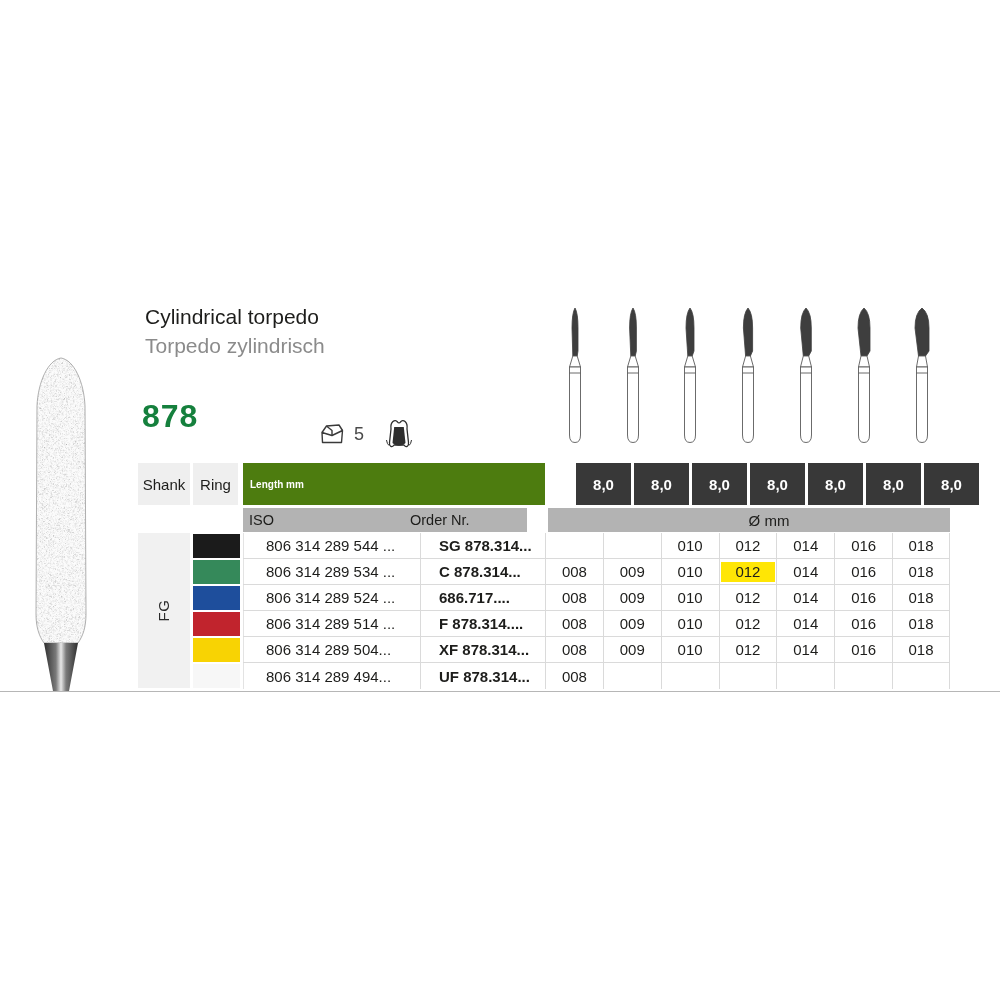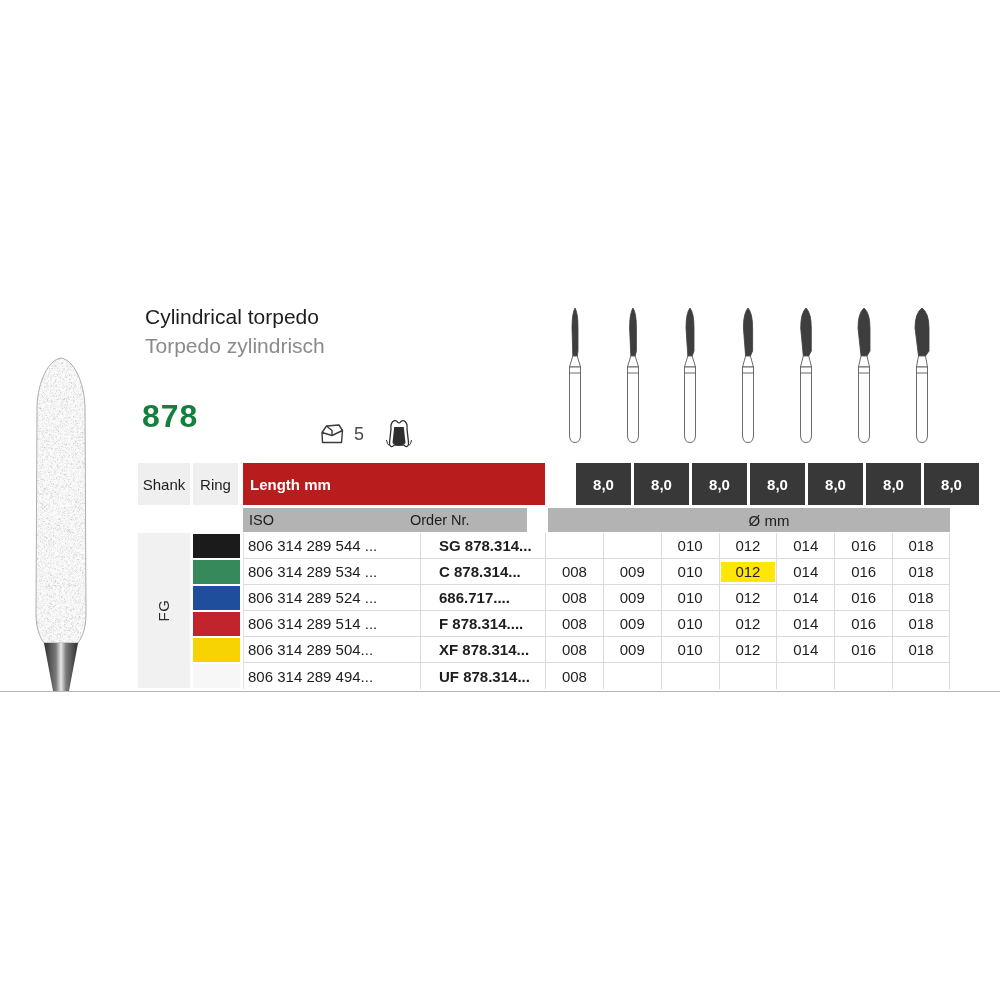--- a/index.html
+++ b/index.html
@@ -16,39 +16,39 @@
   .fig-number{position:absolute;left:142px;top:398px;font-size:32px;font-weight:700;letter-spacing:1px;color:#15803d;}
   .pack{position:absolute;left:317px;top:422px;display:flex;align-items:center;gap:7px;}
   .pack-qty{font-size:18px;color:#4a4a4a;}
   .tooth{position:absolute;left:384px;top:417px;}
   
   .burs{position:absolute;left:0;top:306px;}
   .burs svg{position:absolute;top:0;}
   
   .cell{position:absolute;box-sizing:border-box;display:flex;align-items:center;}
   .th-light{background:#efefef;justify-content:center;font-size:15px;height:42px;top:463px;}
-  .th-dark{background:#b91c1c;color:#ffffff;font-weight:700;font-size:15px;height:42px;top:463px;}
+  .th-dark{background:#4d7c0f;color:#ffffff;font-weight:700;font-size:10px;height:42px;top:463px;}
   .length-h{left:243px;width:302px;padding-left:7px;}
   .len-cols{position:absolute;left:576px;top:463px;width:403px;height:42px;display:flex;gap:3px;}
   .len-cols .lc{flex:1;background:#383838;color:#fff;font-weight:700;font-size:15px;
     display:flex;align-items:center;justify-content:center;box-sizing:border-box;}
   .sub{background:#b3b3b3;height:24px;top:508px;font-size:14.5px;}
   .iso-h{left:243px;width:177px;padding-left:6px;}
   .order-h{left:404px;width:123px;padding-left:6px;}
   .omm-h{left:548px;width:402px;justify-content:center;font-size:15px;padding-left:40px;}
   .fg-cell{position:absolute;left:138px;top:533px;width:52px;height:155px;background:#f1f1f1;
     display:flex;align-items:center;justify-content:center;}
   .fg-cell span{transform:rotate(-90deg);font-size:15px;letter-spacing:0.5px;color:#2a2a2a;}
   .tbody{position:absolute;left:193px;top:533px;width:757px;height:156px;}
   .trow{display:flex;height:26px;}
   .swatch{width:47px;height:24px;margin-top:0.5px;margin-right:3px;box-sizing:border-box;}
   .rowcells{display:flex;flex:1;box-sizing:border-box;border-bottom:1px solid #dadada;}
   .trow:last-child .rowcells{border-bottom:none;}
   .tc{box-sizing:border-box;display:flex;align-items:center;font-size:15px;}
-  .iso-c{width:177px;padding-left:4px;border-left:1px solid #e3e3e3;}
+  .iso-c{width:177px;padding-left:22px;border-left:1px solid #e3e3e3;}
   .order-c{width:125px;padding-left:18px;font-weight:700;border-left:1px solid #dadada;}
   .dia{width:57.85px;justify-content:center;border-left:1px solid #dadada;}
   .dia:last-child{border-right:1px solid #dadada;}
   .dia.hl{background:var(--hl,#ffe605);background-clip:content-box;padding:2.5px 1px;}
   .bottom-rule{position:absolute;left:0;top:691px;width:1000px;height:1px;background:#b6b6b6;}
 </style>
 </head>
 <body>
 
 <div class="page">

